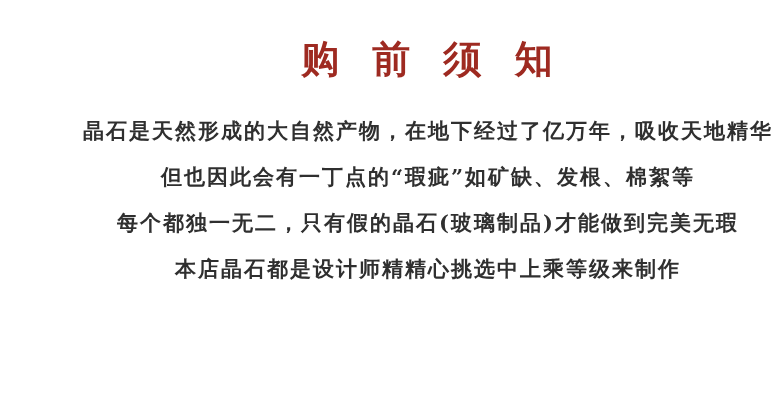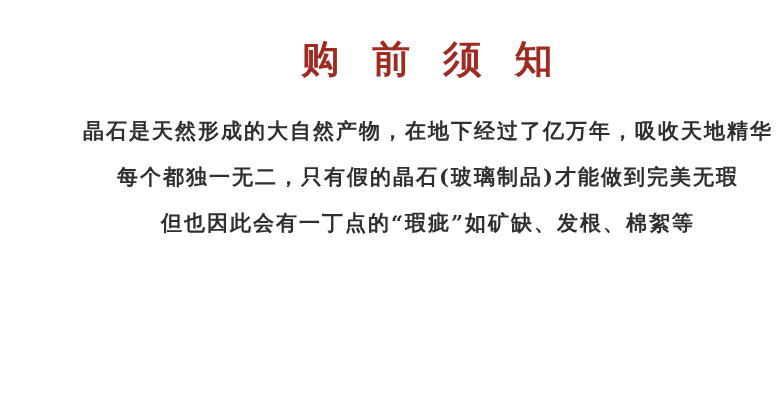--- a/index.html
+++ b/index.html
@@ -57,17 +57,18 @@
 </style>
 </head>
 <body>
 
 <div class="page">
 
   <div class="title">购 前 须 知</div>
 
   <div class="body-lines">
     <div class="line">晶石是天然形成的大自然产物，在地下经过了亿万年，吸收天地精华</div>
+    <div class="line">但也因此会有一丁点的“瑕疵”如矿缺、发根、棉絮等</div>
     <div class="line">每个都独一无二，只有假的晶石(玻璃制品)才能做到完美无瑕</div>
-    <div class="line">但也因此会有一丁点的“瑕疵”如矿缺、发根、棉絮等</div>
+    <div class="line">本店晶石都是设计师精精心挑选中上乘等级来制作</div>
   </div>
 
 </div>
 
 </body></html>

